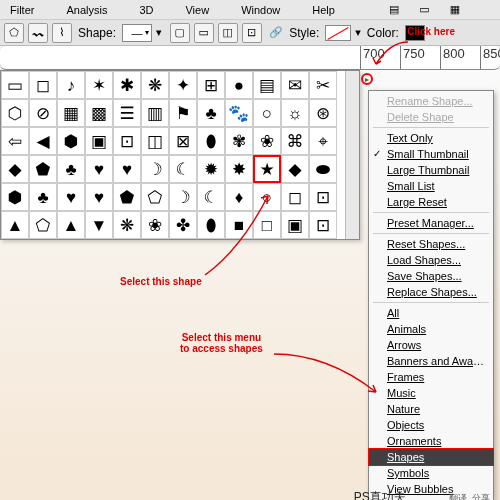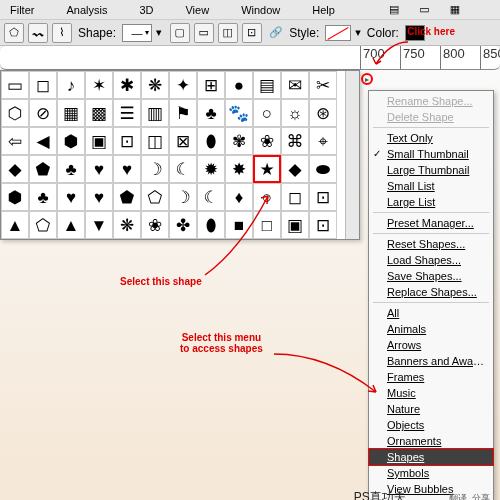--- a/index.html
+++ b/index.html
@@ -181,21 +181,21 @@
   </div>
 
   <div class="context-menu">
     <div class="mi disabled">Rename Shape...</div>
     <div class="mi disabled">Delete Shape</div>
     <hr>
     <div class="mi">Text Only</div>
     <div class="mi check">Small Thumbnail</div>
     <div class="mi">Large Thumbnail</div>
     <div class="mi">Small List</div>
-    <div class="mi">Large List</div>
+    <div class="mi">Large Reset</div>
     <hr>
     <div class="mi">Preset Manager...</div>
     <hr>
     <div class="mi">Reset Shapes...</div>
     <div class="mi">Load Shapes...</div>
     <div class="mi">Save Shapes...</div>
     <div class="mi">Replace Shapes...</div>
     <hr>
     <div class="mi">All</div>
     <div class="mi">Animals</div>

